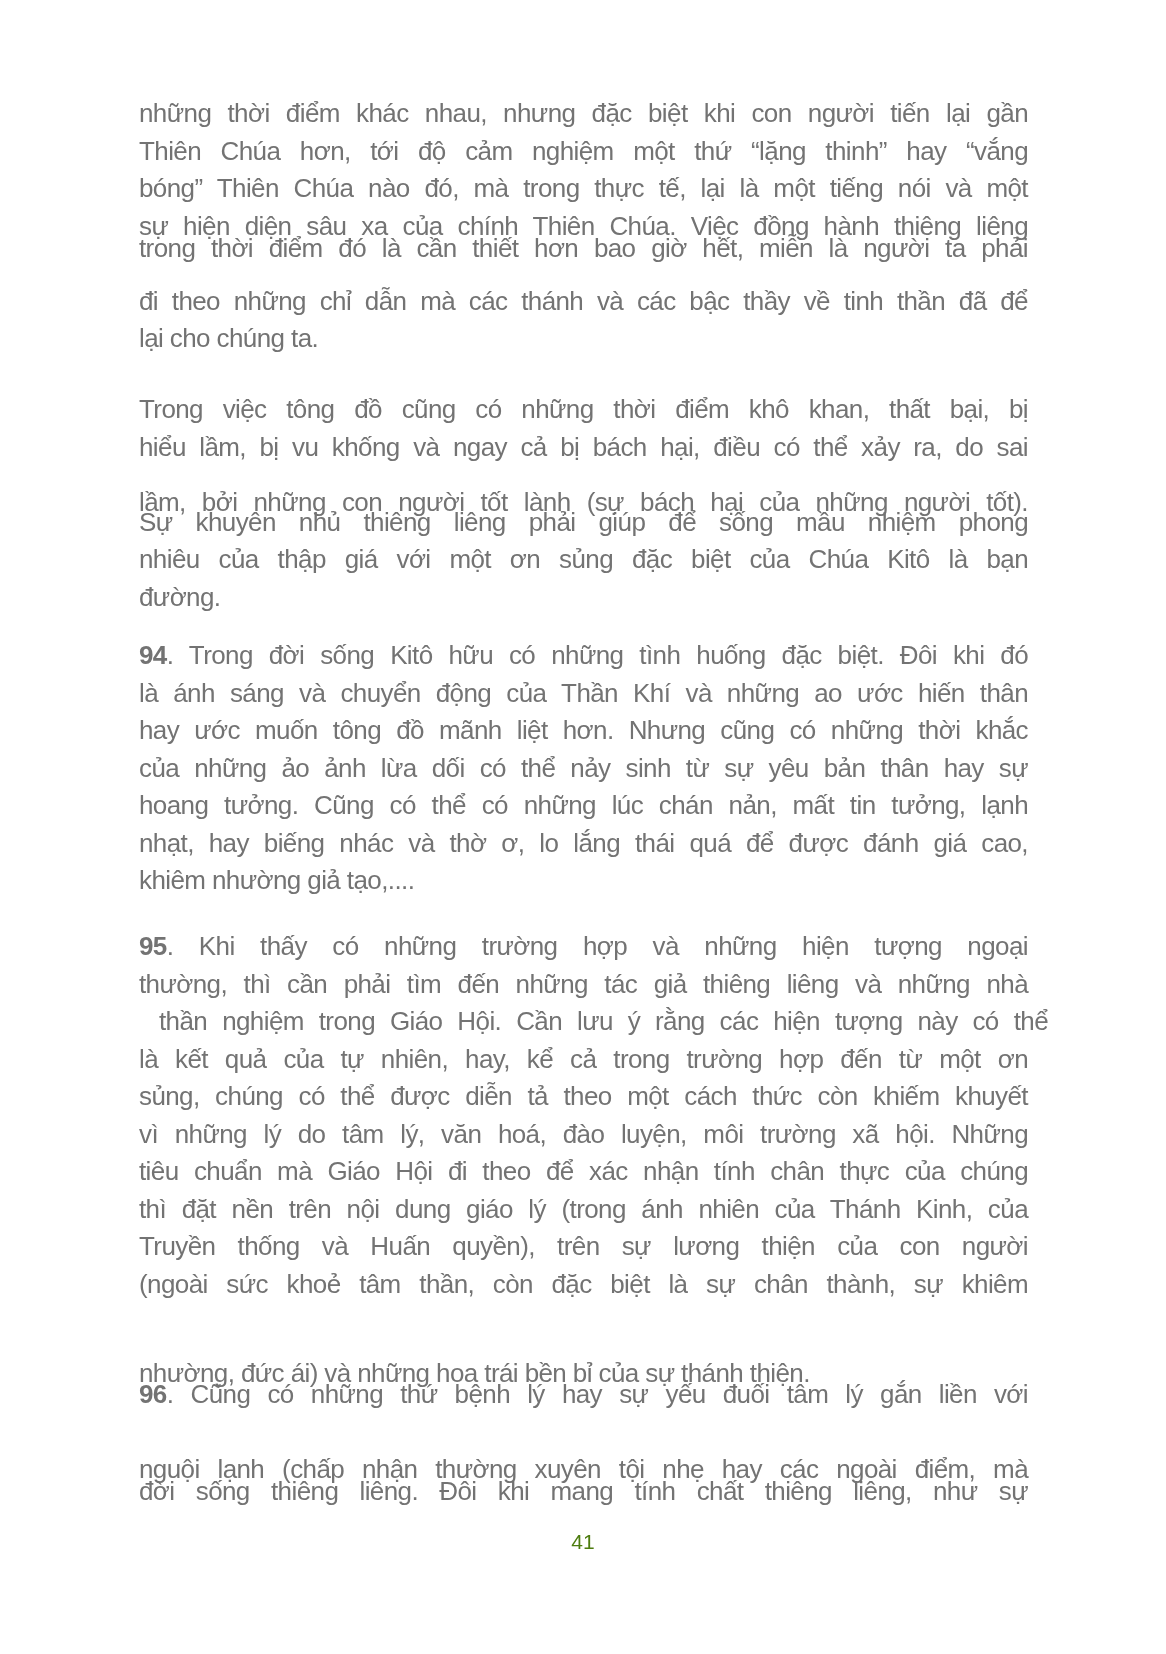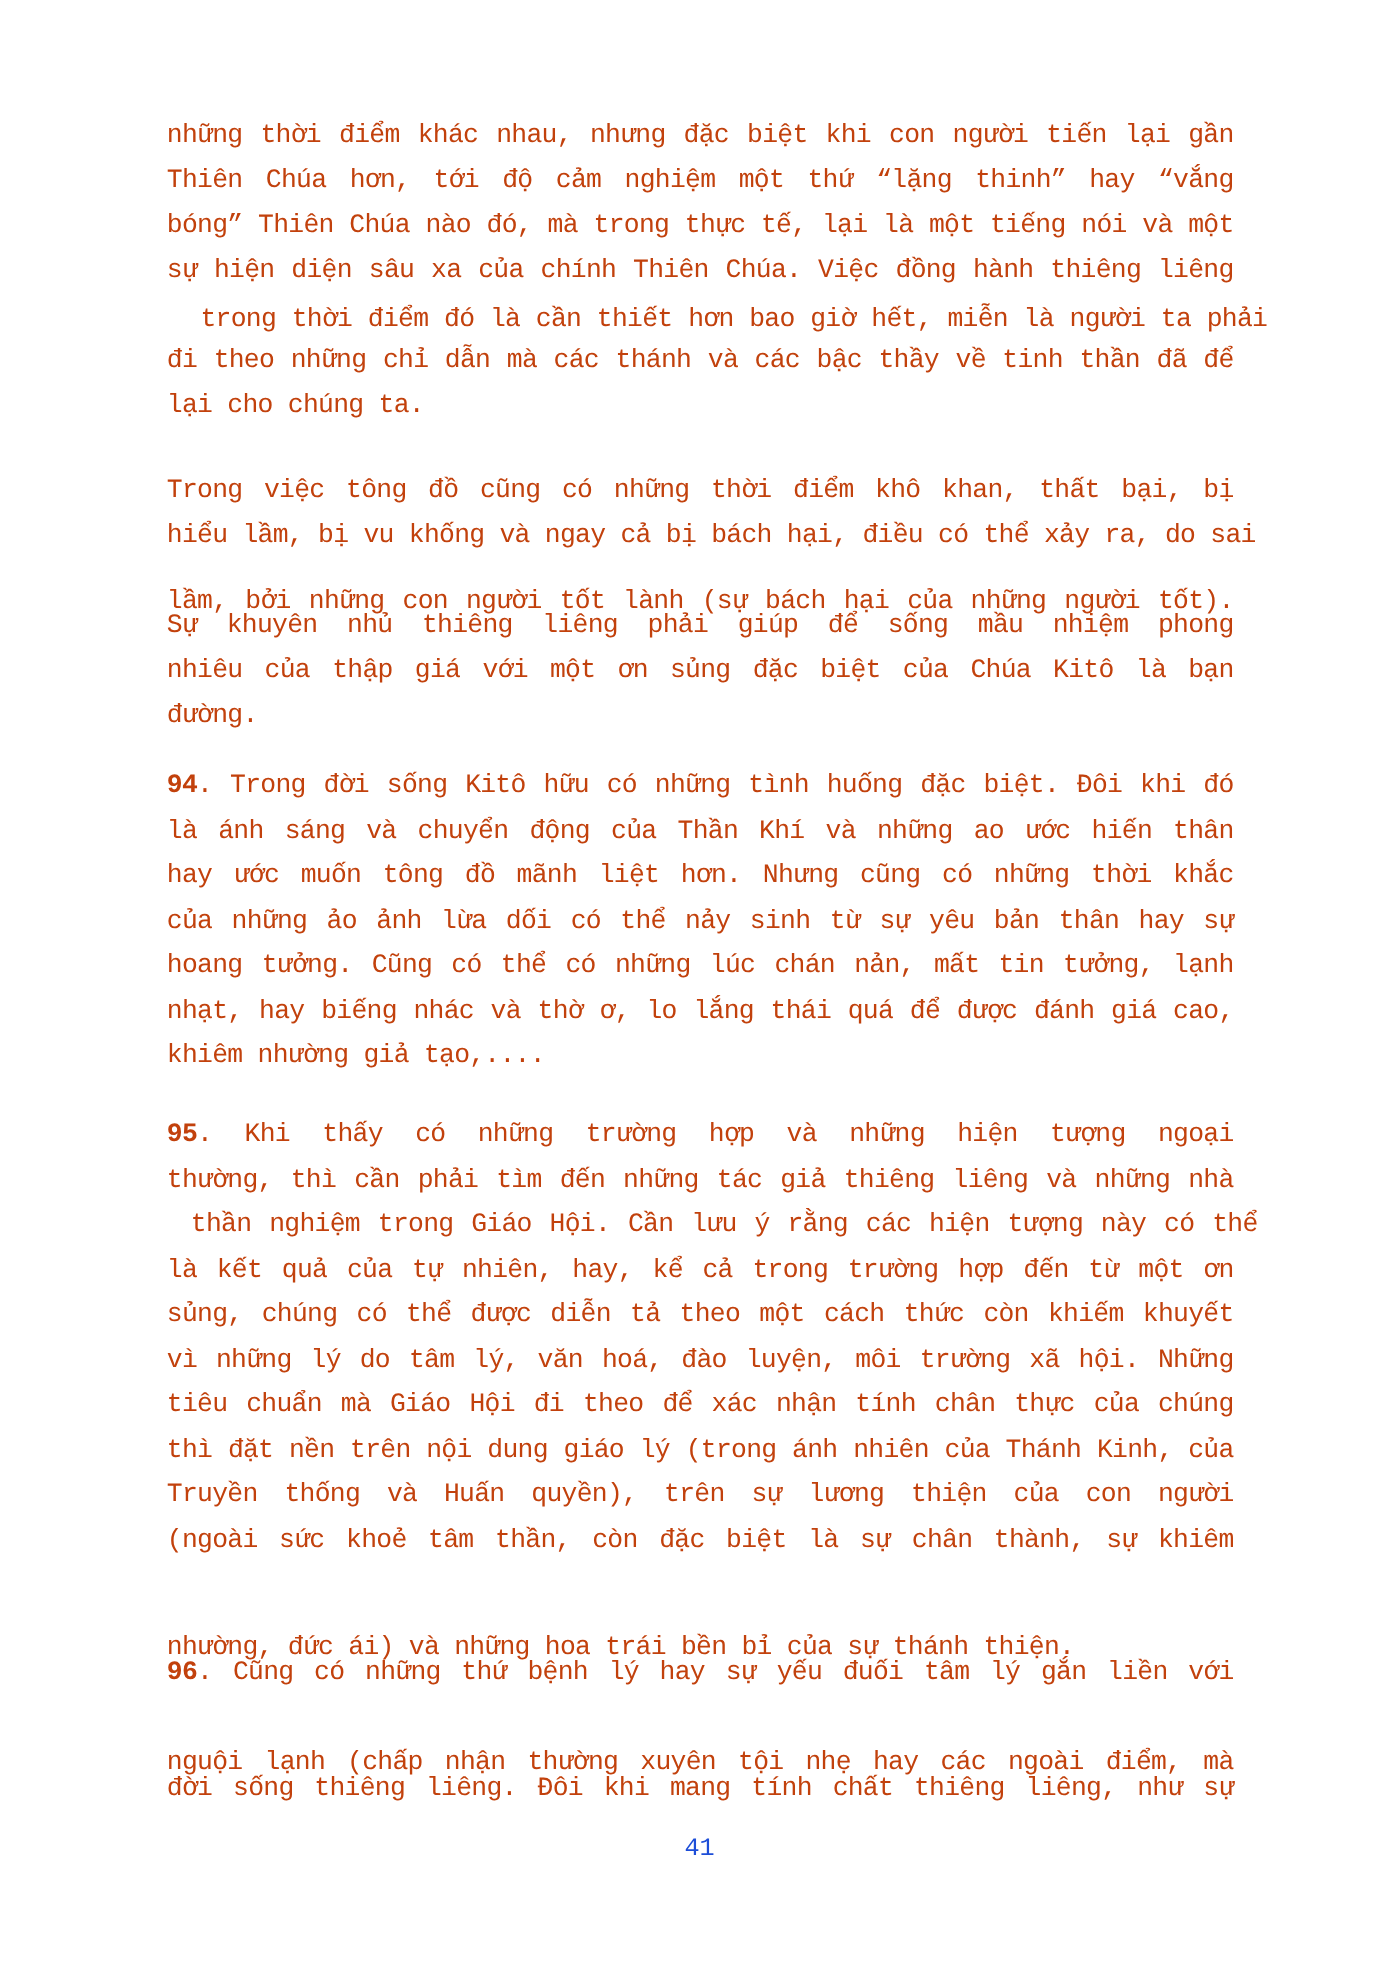--- a/index.html
+++ b/index.html
@@ -3,52 +3,52 @@
 <meta charset="utf-8">
 <style>
   html, body { margin: 0; padding: 0; background: #ffffff; }
   body { width: 1166px; height: 1654px; position: relative; overflow: hidden; }
   .page { position: absolute; left: 0; top: 0; width: 1166px; height: 1654px; background: #fff; }
   .line {
     position: absolute;
     left: 139px;
     width: 889px;
     height: 40px;
-    font-family: Liberation Mono, monospace;
-    font-size: 22px;
+    font-family: Liberation Sans, sans-serif;
+    font-size: 26px;
     line-height: 40px;
-    color: #c2410c;
+    color: #737373;
     white-space: nowrap;
     text-align: justify;
     text-align-last: justify;
     letter-spacing: -0.6px;
   }
   .line.last { text-align-last: left; }
   .num { font-weight: bold; }
   .page-number {
     position: absolute;
     left: 0; width: 1166px;
     top: 1530px;
     text-align: center;
-    font-family: Liberation Mono, monospace;
+    font-family: Liberation Sans, sans-serif;
     font-size: 21px;
-    color: #1d4ed8;
+    color: #4d7c0f;
   }
 </style>
 </head>
 <body>
 
 <div class="page">
   <div id="text-body">
       <div>
         <div class="line" style="top: 93px;">những thời điểm khác nhau, nhưng đặc biệt khi con người tiến lại gần</div>
         <div class="line" style="top: 130.5px;">Thiên Chúa hơn, tới độ cảm nghiệm một thứ “lặng thinh” hay “vắng</div>
         <div class="line" style="top: 168px;">bóng” Thiên Chúa nào đó, mà trong thực tế, lại là một tiếng nói và một</div>
         <div class="line" style="top: 205.5px;">sự hiện diện sâu xa của chính Thiên Chúa. Việc đồng hành thiêng liêng</div>
-        <div class="line" style="top: 247px; margin-left: 28px;">trong thời điểm đó là cần thiết hơn bao giờ hết, miễn là người ta phải</div>
+        <div class="line" style="top: 228px;">trong thời điểm đó là cần thiết hơn bao giờ hết, miễn là người ta phải</div>
         <div class="line" style="top: 280.5px;">đi theo những chỉ dẫn mà các thánh và các bậc thầy về tinh thần đã để</div>
         <div class="line last" style="top: 318px;">lại cho chúng ta.</div>
       </div>
       <div>
         <div class="line" style="top: 389px;">Trong việc tông đồ cũng có những thời điểm khô khan, thất bại, bị</div>
         <div class="line" style="top: 426.5px;">hiểu lầm, bị vu khống và ngay cả bị bách hại, điều có thể xảy ra, do sai</div>
         <div class="line" style="top: 456px; margin-top: 26px;">lầm, bởi những con người tốt lành (sự bách hại của những người tốt).</div>
         <div class="line" style="top: 501.5px;">Sự khuyên nhủ thiêng liêng phải giúp để sống mầu nhiệm phong</div>
         <div class="line" style="top: 539px;">nhiêu của thập giá với một ơn sủng đặc biệt của Chúa Kitô là bạn</div>
         <div class="line last" style="top: 576.5px;">đường.</div>

